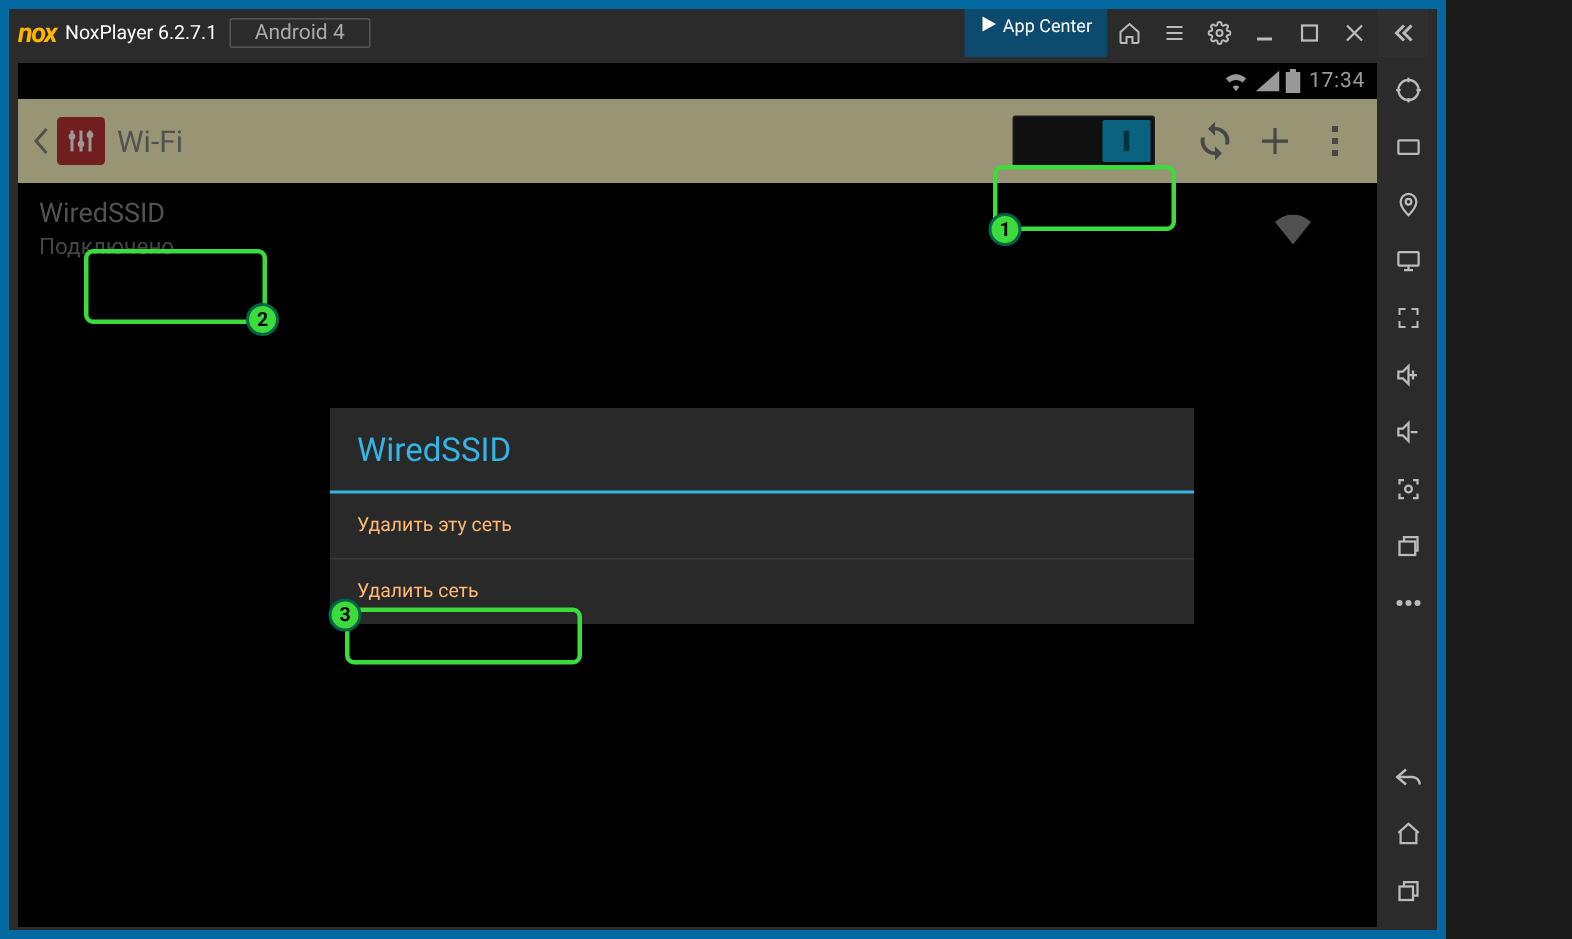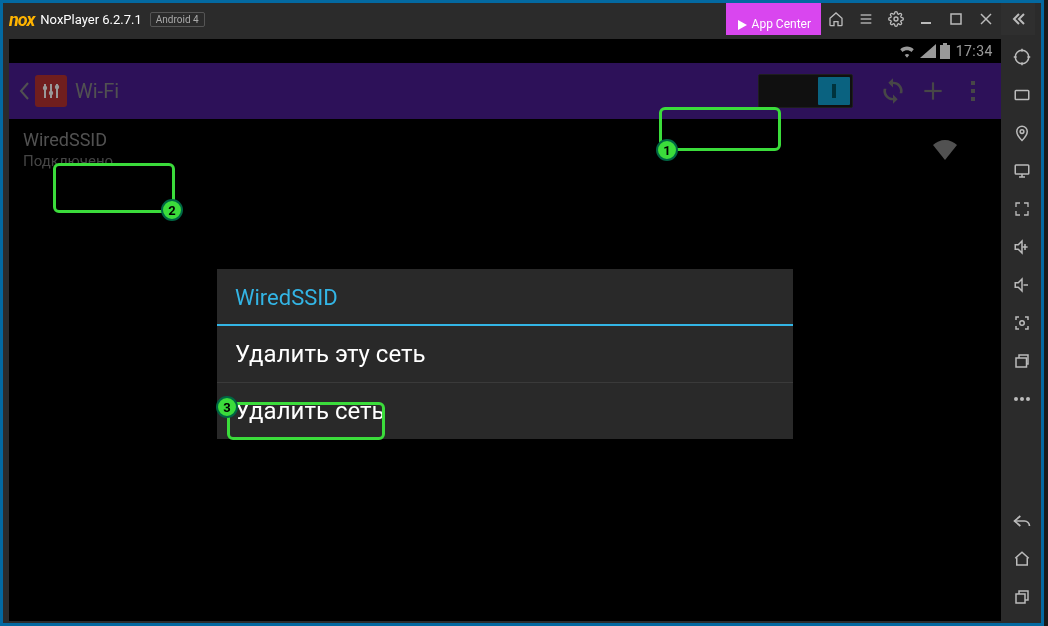--- a/index.html
+++ b/index.html
@@ -1,60 +1,60 @@
 <!DOCTYPE html>
 <html><head>
 <meta charset="utf-8">
 <style>
   * { box-sizing: border-box; margin: 0; padding: 0; font-family: "Segoe UI", Roboto, Arial, sans-serif; }
   body { background: #1a1a1a; width: 1048px; height: 626px; overflow: hidden; }
-  .outer-frame { width: 1044px; height: 626px; border: 3px solid #0369a1; background: #2b2b2b; display: flex; flex-direction: column; }
+  .outer-frame { width: 964px; height: 626px; border: 6px solid #0369a1; background: #2b2b2b; display: flex; flex-direction: column; }
   
   .nox-titlebar { height: 32px; background: #2b2b2b; display: flex; align-items: center; padding: 0 6px; color: #ddd; font-size: 13px; }
   .nox-logo { color: #ffb400; font-weight: 700; font-size: 18px; letter-spacing: -1px; margin-right: 6px; font-style: italic; }
   .nox-title { color: #ffffff; font-size: 13px; }
-  .android-badge { border: 1px solid #555; color: #aaa; font-size: 10px; padding: 1px 5px; margin-left: 8px; border-radius: 2px; }
+  .android-badge { border: 1px solid #555; color: #aaa; font-size: 14px; padding: 1px 16px; margin-left: 8px; border-radius: 2px; }
   .nox-spacer { flex: 1; }
-  .app-center-btn { background: #d946ef; color: #fff; padding: 4px 10px; display: flex; align-items: flex-end; font-size: 12px; height: 32px; }
+  .app-center-btn { background: #0c4a6e; color: #fff; padding: 4px 10px; display: flex; align-items: flex-start; font-size: 12px; height: 32px; }
   .app-center-btn svg { margin-right: 4px; }
   .titlebar-icons { display: flex; align-items: center; }
   .titlebar-icons .tb-icon { width: 30px; height: 32px; display: flex; align-items: center; justify-content: center; color: #bbb; }
   .chev-right { width: 34px; height: 32px; display:flex;align-items:center;justify-content:center;color:#bbb;background:#2f2f2f; }
   
   .body-row { flex: 1; display: flex; background: #2b2b2b; }
   .android-screen { flex: 1; background: #000; margin: 4px 2px 2px 6px; display: flex; flex-direction: column; position: relative; }
   
   .right-toolbar { width: 38px; background: #2b2b2b; display: flex; flex-direction: column; align-items: center; padding-top: 4px; gap: 2px; }
   .rt-icon { width: 38px; height: 36px; display: flex; align-items: center; justify-content: center; color: #bbb; font-size: 16px; }
   .rt-spacer { flex: 1; }
   
   .android-status { height: 24px; background: #000; color: #fff; display: flex; align-items: center; justify-content: flex-end; padding-right: 8px; font-size: 14px; gap: 4px; }
   .android-status .clk { margin-left: 2px; letter-spacing: 0.5px; }
   
-  .wifi-bar { height: 56px; background: #4c1d95; display: flex; align-items: center; padding: 0 8px; position: relative; }
+  .wifi-bar { height: 56px; background: #fef9c3; display: flex; align-items: center; padding: 0 8px; position: relative; }
   .back-chev { color: #888; font-size: 22px; margin-right: 4px; }
   .wifi-appicon { width: 32px; height: 32px; background: #b33; border-radius: 3px; display:flex;align-items:center;justify-content:center;color:#fff;font-size:14px;margin-right:8px; }
   .wifi-title { color: #888; font-size: 20px; }
   .wifi-bar-spacer { flex:1; }
   .wifi-toggle-wrap { position: relative; margin-right: 20px; }
   .wifi-toggle { width: 95px; height: 34px; background: #1b1b1b; border: 1px solid #333; border-radius: 2px; position: relative; }
   .wifi-toggle-knob { position: absolute; right: 2px; top: 2px; width: 32px; height: 28px; background: #12a3d6; border-radius: 1px; display:flex;align-items:center;justify-content:center;color:#003;font-size:11px; }
   .wifi-action-icon { color:#777; width:40px;height:40px;display:flex;align-items:center;justify-content:center;font-size:26px;font-weight:300; }
   
   .net-list { background:#000; }
   .net-item { padding: 10px 14px; display:flex; align-items:center; }
   .net-name { color:#888; font-size:18px; }
   .net-sub { color:#737373; font-size:15px; margin-top:2px; }
   .net-signal { color:#999; font-size:18px; margin-right:30px; }
   
   .overlay { position:absolute; inset:0; background:rgba(0,0,0,0.4); }
   .dialog { position:absolute; left: 208px; top: 230px; width: 576px; background:#292929; box-shadow:0 6px 18px rgba(0,0,0,0.8); }
   .dialog-title { color:#33b5e5; font-size:22px; padding: 16px 18px 14px; }
   .dialog-sep { height:2px; background:#33b5e5; }
-  .dialog-item { color:#ffffff; font-size:24px; padding: 14px 18px; border-bottom:1px solid #3a3a3a; }
+  .dialog-item { color:#fdba74; font-size:13px; padding: 14px 18px; border-bottom:1px solid #3a3a3a; }
   .dialog-item:last-child { border-bottom:none; }
   
   .hl { position:absolute; border:3px solid #3bdc3b; border-radius:6px; pointer-events:none; }
   .hl-badge { position:absolute; width:22px; height:22px; background:#3bdc3b; border:2px solid #064; border-radius:50%; color:#000; font-weight:700; font-size:13px; display:flex;align-items:center;justify-content:center; pointer-events:none; }
   
   svg { display:block; }
 </style>
 </head>
 <body>
 

